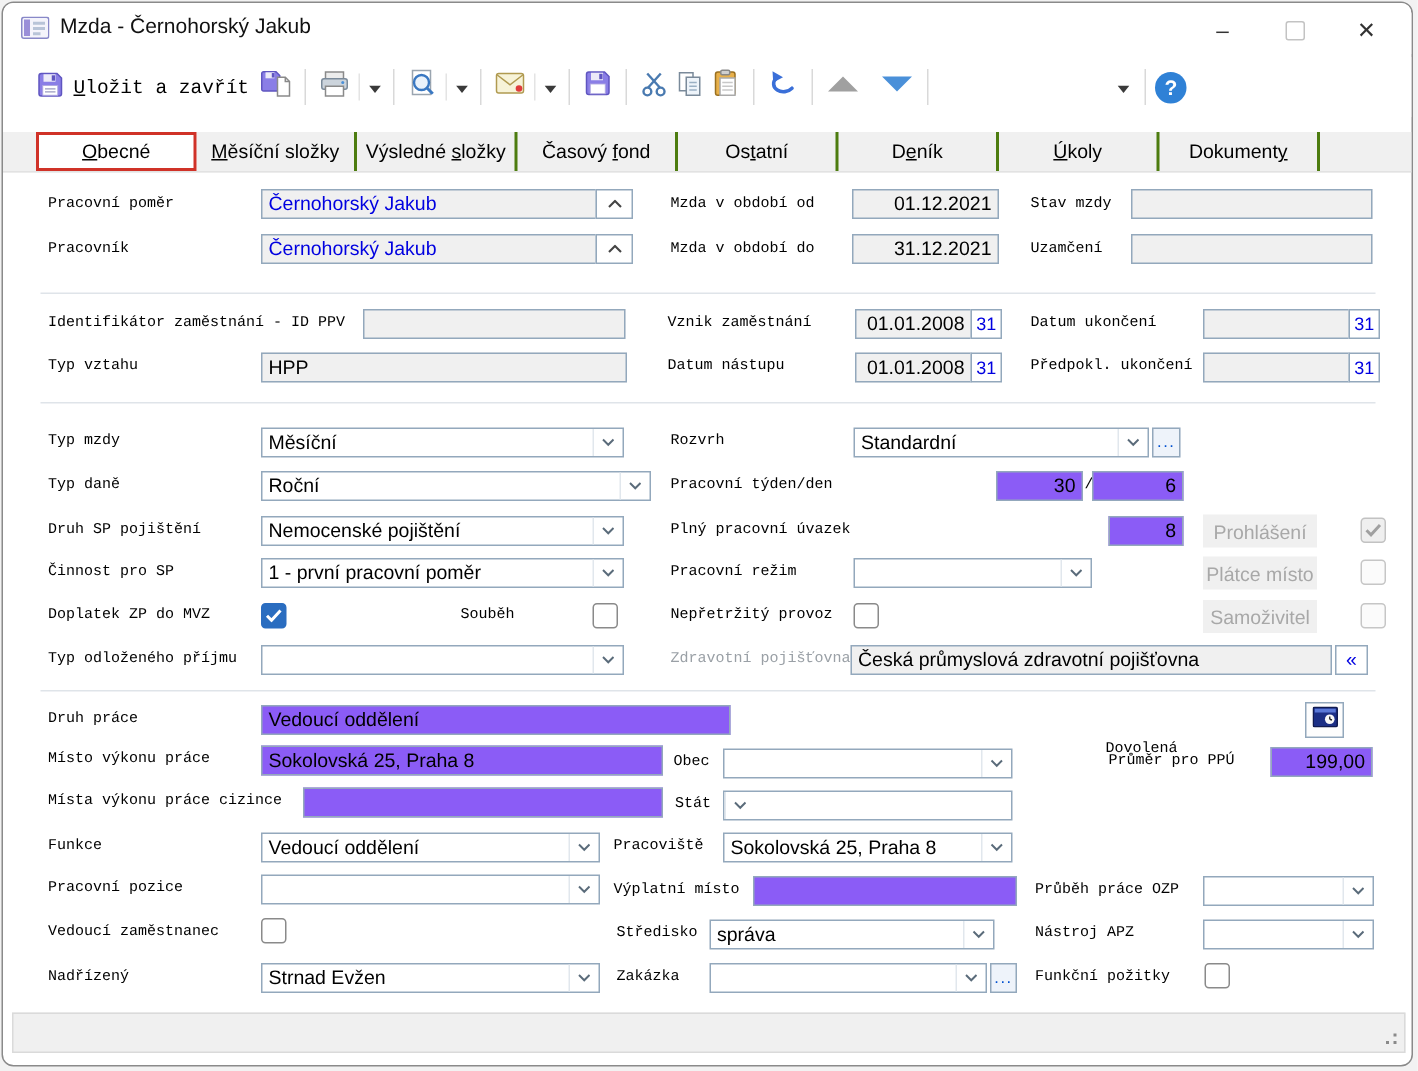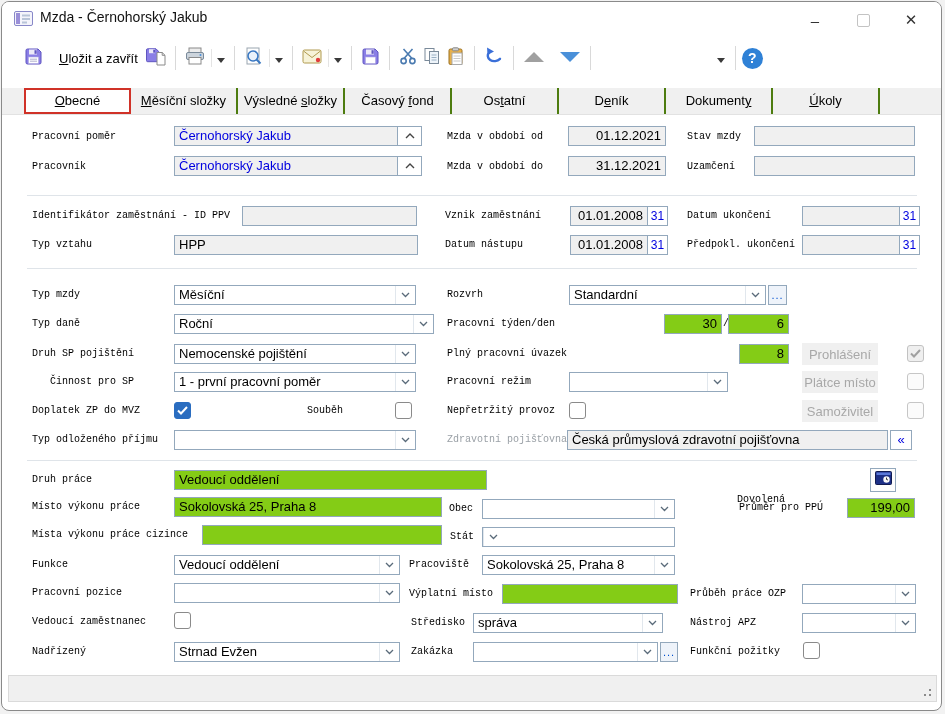--- a/index.html
+++ b/index.html
@@ -6,38 +6,38 @@
   .win{position:absolute;left:1px;top:1px;width:941px;height:710px;background:#fff;border:1px solid #8a8a8a;border-radius:8px;box-sizing:border-box;overflow:hidden;}
   
   .titlebar{position:absolute;left:0;top:0;width:100%;height:34px;background:#fff;}
   .app-icon{position:absolute;left:12px;top:9px;}
   .title{position:absolute;left:38px;top:7px;font-size:14px;color:#111;white-space:nowrap;}
   .wbtns{position:absolute;right:6px;top:0;height:36px;display:flex;}
   .wbtn{width:48px;height:36px;display:flex;align-items:center;justify-content:center;font-size:15px;color:#333;cursor:pointer;}
   .maxsq{width:11px;height:11px;border:1px solid #c3c3c3;border-radius:2px;}
   
   .toolbar{position:absolute;left:0;top:36px;width:100%;height:40px;display:flex;align-items:center;padding-left:18px;box-sizing:border-box;background:#fff;}
-  .tbtn{display:flex;align-items:center;gap:16px;font-size:13px;color:#000;padding:2px 4px;cursor:pointer;}
+  .tbtn{display:flex;align-items:center;gap:6px;font-size:13px;color:#000;padding:2px 4px;cursor:pointer;font-family:Liberation Mono, monospace;}
   .titem{display:flex;align-items:center;padding:2px 3px;cursor:pointer;}
   .tsep{width:1px;height:24px;background:#d9d9d9;margin:0 6px;}
   .thinline{width:1px;height:18px;background:#e4e4e4;margin:0 3px;}
   .mini{display:flex;align-items:center;justify-content:center;width:13px;height:22px;cursor:pointer;}
   .tcombo{width:128px;height:22px;display:flex;align-items:center;justify-content:flex-end;padding-right:4px;cursor:pointer;}
   .helpbtn{width:21px;height:21px;border-radius:50%;background:#2f81d6;color:#fff;font-size:14px;font-weight:bold;display:flex;align-items:center;justify-content:center;cursor:pointer;}
   
   .tabbar{position:absolute;left:0;top:86px;width:100%;height:27px;background:#f0f0f0;border-bottom:1px solid #e2e2e2;display:flex;padding-left:22px;box-sizing:border-box;}
   .tab{width:107px;box-sizing:border-box;text-align:center;font-size:13px;line-height:26px;color:#000;border-right:2px solid #4d7c0f;cursor:pointer;white-space:nowrap;}
   .tab:first-child{border-left:1px solid #d4d4d4;}
   .tab.active{position:relative;z-index:2;background:#fff;border:2px solid #d03228;line-height:22px;}
   .ac{text-decoration:underline;}
   .lbl{position:absolute;font-size:10px;color:#000;height:20px;line-height:20px;white-space:nowrap;font-family:Liberation Mono, monospace;}
   .lbl.dis{color:#9aa0a6;}
   .hsep{position:absolute;left:25px;width:890px;height:1px;background:#dfe4e9;}
   .fld{position:absolute;height:20px;box-sizing:border-box;border:1px solid #93a8bc;background:#f0f0f0;font-size:13px;line-height:18px;padding:0 4px;color:#000;overflow:hidden;white-space:nowrap;}
-  .fld.white{background:#84cc16;}
+  .fld.white{background:#8b5cf6;}
   .fld.r{text-align:right;}
   .fld.blue{color:#0000e0;}
   .sqbtn{position:absolute;height:20px;box-sizing:border-box;border:1px solid #93a8bc;background:#fff;font-size:12px;display:flex;align-items:center;justify-content:center;color:#0000e0;cursor:pointer;line-height:18px;}
   .sqbtn.lite{background:#eef3fa;font-size:11px;letter-spacing:1px;color:#0050d0;}
   .dd{position:absolute;height:20px;box-sizing:border-box;border:1px solid #93a8bc;background:#fff;display:flex;cursor:pointer;}
   .dd .val{flex:1;font-size:13px;line-height:18px;padding:0 4px;overflow:hidden;white-space:nowrap;color:#000;}
   .dd .chev{width:19px;border-left:1px solid #e1e7ed;display:flex;align-items:center;justify-content:center;}
   .cb{position:absolute;width:17px;height:17px;box-sizing:border-box;border:1px solid #8a8a8a;border-radius:3px;background:#fff;display:flex;align-items:center;justify-content:center;cursor:pointer;}
   .cb.on{background:#2a6dc0;border-color:#2a6dc0;}
   .cb.dison{background:#efefef;border-color:#c2c2c2;}
@@ -209,22 +209,22 @@
       </div>
   </div>
 
   <div class="tabbar">
     <div class="tab active"><span></span><span class="ac">O</span><span>becné</span></div>
     <div class="tab"><span></span><span class="ac">M</span><span>ěsíční složky</span></div>
     <div class="tab"><span>Výsledné </span><span class="ac">s</span><span>ložky</span></div>
     <div class="tab"><span>Časový </span><span class="ac">f</span><span>ond</span></div>
     <div class="tab"><span>Os</span><span class="ac">t</span><span>atní</span></div>
     <div class="tab"><span>D</span><span class="ac">e</span><span>ník</span></div>
+    <div class="tab"><span></span><span class="ac">Ú</span><span>koly</span></div>
     <div class="tab"><span>Dokument</span><span class="ac">y</span><span></span></div>
-    <div class="tab"><span></span><span class="ac">Ú</span><span>koly</span></div>
   </div>
 
   <div>
 
     <span class="lbl" style="left:30px;top:125px">Pracovní poměr</span>
     <span class="fld blue" style="left:172px;top:124px;width:224px">Černohorský Jakub</span>
     <span class="sqbtn" style="left:395px;top:124px;width:25px">
         <svg width="10" height="6">
           <polyline points="1,5 5,1 9,5" stroke="#444" fill="none" stroke-width="1.4"></polyline>
         </svg>
@@ -286,21 +286,21 @@
       </span>
     <span class="lbl" style="left:30px;top:342px">Druh SP pojištění</span>
     <span class="dd" style="left:172px;top:342px;width:242px">
         <span class="val">Nemocenské pojištění</span>
         <span class="chev">
           <svg width="9" height="6">
             <polyline points="1,1 4.5,4.5 8,1" stroke="#5a6b7a" fill="none" stroke-width="1.3"></polyline>
           </svg>
         </span>
       </span>
-    <span class="lbl" style="left:48px;top:370px">Činnost pro SP</span>
+    <span class="lbl" style="left:30px;top:370px">Činnost pro SP</span>
     <span class="dd" style="left:172px;top:370px;width:242px">
         <span class="val">1 - první pracovní poměr</span>
         <span class="chev">
           <svg width="9" height="6">
             <polyline points="1,1 4.5,4.5 8,1" stroke="#5a6b7a" fill="none" stroke-width="1.3"></polyline>
           </svg>
         </span>
       </span>
     <span class="lbl" style="left:30px;top:399px">Doplatek ZP do MVZ</span>
     <span class="cb on" style="left:172px;top:400px">

